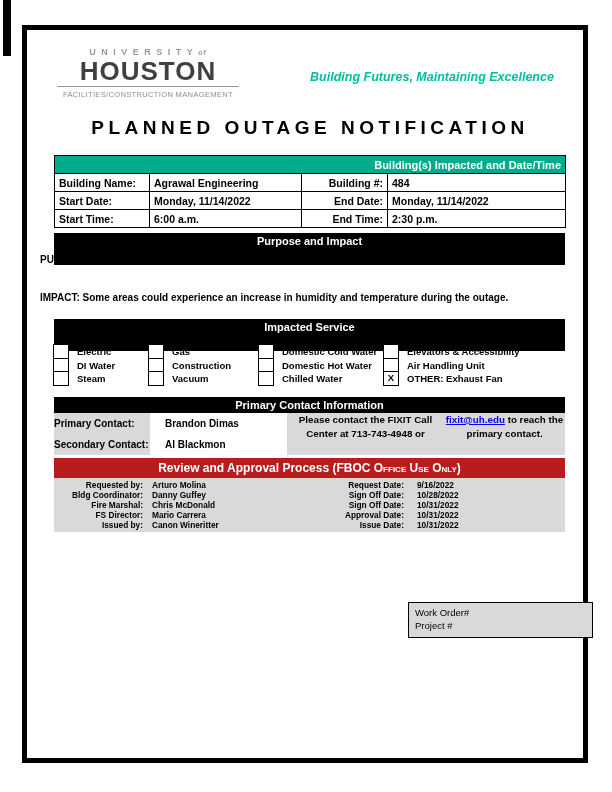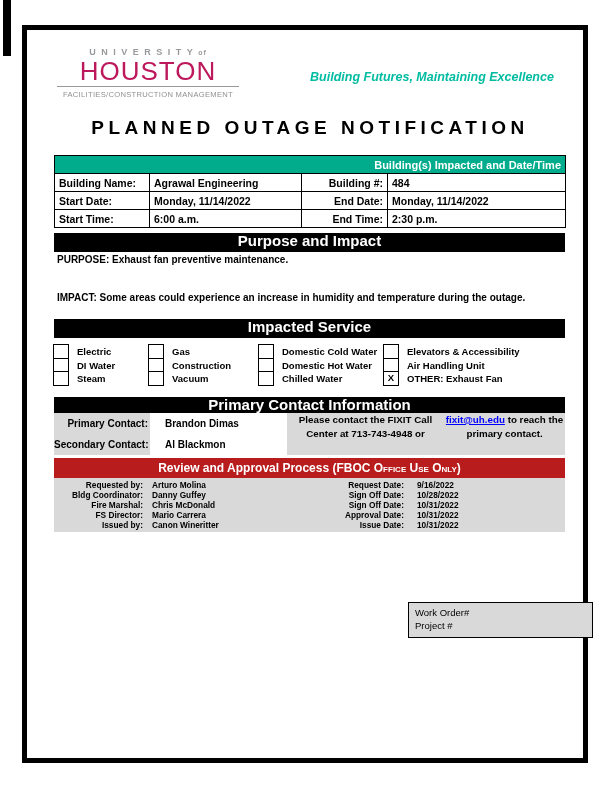--- a/index.html
+++ b/index.html
@@ -10,53 +10,53 @@
   }
   .corner-artifact{position:absolute;left:3px;top:0;width:8px;height:56px;background:#000;}
   .page{
     position:absolute;left:22px;top:25px;width:566px;height:738px;
     border:5px solid #000;box-sizing:border-box;background:#fff;
   }
   
   .logo{position:absolute;left:30px;top:17px;width:182px;text-align:center;}
   .logo-univ{font-size:9px;letter-spacing:5.5px;color:#97999C;font-weight:bold;white-space:nowrap;}
   .logo-of{font-size:7px;letter-spacing:1px;color:#97999C;}
-  .logo-houston{font-size:26px;font-weight:normal;color:#be185d;letter-spacing:1px;line-height:26px;margin-top:1px;}
+  .logo-houston{font-size:26px;font-weight:bold;color:#404040;letter-spacing:1px;line-height:26px;margin-top:1px;}
   .logo-rule{border-top:1.4px solid #97999C;margin-top:2px;}
   .logo-dept{font-size:7.6px;color:#8E9093;letter-spacing:0.3px;margin-top:3px;white-space:nowrap;}
   
   .tagline{position:absolute;left:260px;top:40px;width:290px;text-align:center;
     font-size:12.5px;font-weight:bold;font-style:italic;color:#00BCA1;white-space:nowrap;}
   .doc-title{position:absolute;left:14px;top:87px;width:538px;text-align:center;
     font-size:19px;font-weight:bold;letter-spacing:4.5px;white-space:nowrap;}
   
   .bld-table{position:absolute;left:27px;top:125px;width:511px;border-collapse:collapse;table-layout:fixed;}
   .bld-table td{border:1.6px solid #000;font-size:10.5px;font-weight:bold;height:17px;
     padding:0 4px;overflow:hidden;white-space:nowrap;}
   .bld-table .hdr{background:#00AC8C;color:#fff;text-align:right;font-size:11px;}
   .bld-table .lab2{text-align:right;}
   
   .bar{position:absolute;left:27px;width:511px;color:#fff;font-weight:bold;
     text-align:center;white-space:nowrap;}
-  .bar-black{background:#000;height:19px;line-height:16px;font-size:15px;}
+  .bar-black{background:#000;height:32px;line-height:16px;font-size:11px;}
   .bar-gray{background:#b91c1c;height:20px;line-height:20px;font-size:12px;}
   .smallcaps{font-variant:small-caps;}
-  .body-line{position:absolute;left:30px;width:506px;font-size:10px;font-weight:bold;white-space:nowrap;}
+  .body-line{position:absolute;left:13px;width:506px;font-size:10px;font-weight:bold;white-space:nowrap;}
   
   .svc-col{position:absolute;top:314px;}
   .svc-item{display:flex;align-items:center;height:15px;}
   .svc-item + .svc-item{margin-top:-1.5px;}
   .cbx{display:inline-block;width:16px;height:15px;border:1.5px solid #000;box-sizing:border-box;
     background:#fff;text-align:center;font-size:9.5px;font-weight:bold;line-height:12px;flex:0 0 auto;}
   .svc-label{font-size:9.5px;font-weight:bold;margin-left:8px;white-space:nowrap;}
   
   .contact-content{position:absolute;left:27px;top:383px;width:511px;height:42px;background:#D9D9D9;}
   .contact-white{position:absolute;left:96px;top:0;width:137px;height:42px;background:#fff;}
   .contact-row{position:absolute;left:0;width:233px;height:21px;display:flex;align-items:center;}
-  .contact-label{width:94px;text-align:right;font-size:10px;font-weight:bold;white-space:nowrap;}
+  .contact-label{width:94px;font-size:10px;font-weight:bold;white-space:nowrap;}
   .contact-name{margin-left:17px;font-size:10px;font-weight:bold;white-space:nowrap;}
   .contact-note{position:absolute;left:233px;top:0;width:278px;height:42px;display:flex;
     flex-direction:row;justify-content:center;text-align:center;font-size:9.8px;font-weight:bold;line-height:14px;}
   .contact-note a{color:#0000FF;font-weight:bold;}
   
   .review-content{position:absolute;left:27px;top:448px;width:511px;height:54px;background:#D9D9D9;padding-top:3px;box-sizing:border-box;}
   .review-row{display:grid;grid-template-columns:89px 9px 160px 92px 13px auto;
     font-size:8.3px;font-weight:bold;line-height:9.9px;white-space:nowrap;}
   .rv-role{grid-column:1;text-align:right;}
   .rv-name{grid-column:3;text-align:left;}

